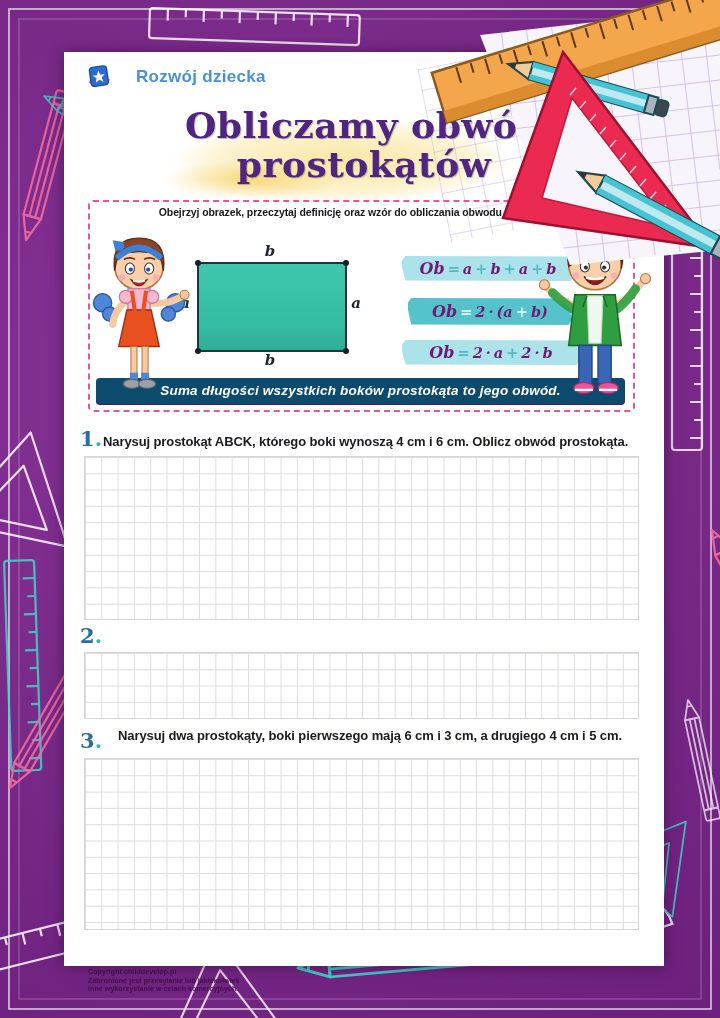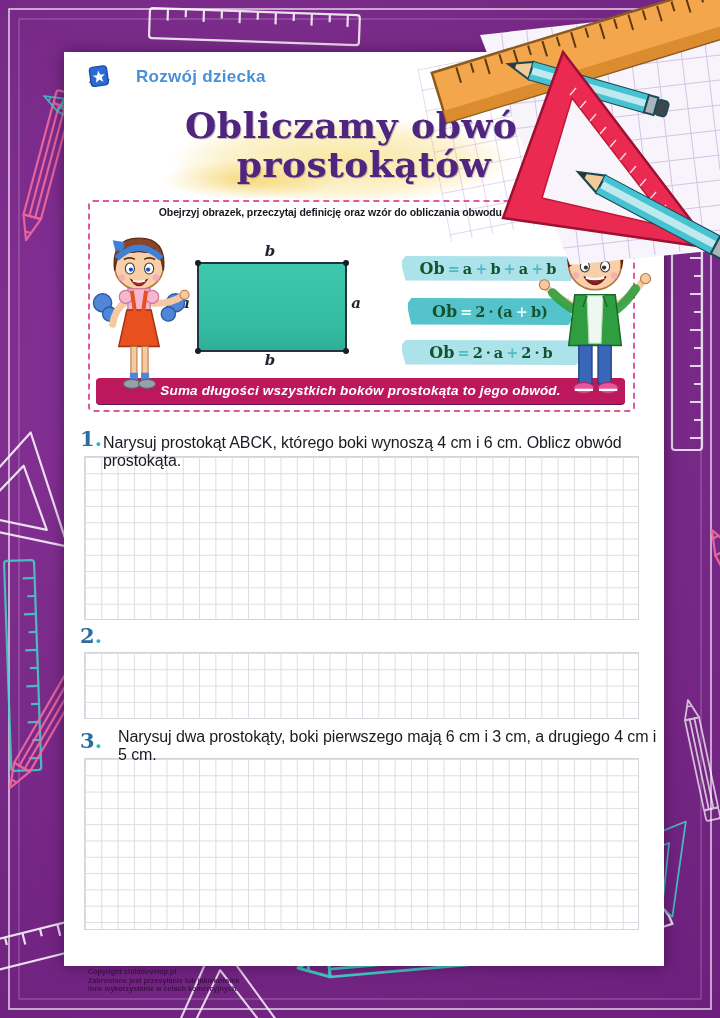--- a/index.html
+++ b/index.html
@@ -45,38 +45,38 @@
     border:2.5px solid #23343c;}
   .corner-dot{position:absolute;width:6px;height:6px;border-radius:50%;background:#132028;}
   .diag-label{position:absolute;z-index:3;font-family:"DejaVu Serif", serif;font-style:italic;
     font-weight:bold;font-size:15px;color:#1c2430;width:14px;text-align:center;}
 
   
   .bar{position:absolute;z-index:3;display:flex;align-items:center;justify-content:center;gap:3px;
     background:#ace2ea;border-radius:3px;
     clip-path:polygon(0% 18%, 2% 0%, 98% 2%, 100% 28%, 99% 55%, 100% 78%, 98% 100%, 2% 98%, 1% 72%, 0% 45%);}
   .bar.dark{background:#54c3cc;}
-  .tk{font-family:"DejaVu Serif", serif;font-weight:bold;font-size:14.5px;color:#14532d;}
+  .tk{font-family:"DejaVu Serif", serif;font-style:italic;font-weight:bold;font-size:14.5px;color:#701a75;}
   .tk:first-child{font-size:16px;}
   .tk.o{color:#4fb9c6;font-style:normal;}
   .bar.dark .tk.o{color:#e4fbfc;}
 
   
   .banner{position:absolute;left:32px;top:326px;width:529px;height:26px;z-index:4;
-    background:#be185d;border-radius:4px;box-shadow:0 1px 0 #5a1562;
+    background:#0c4a6e;border-radius:4px;box-shadow:0 1px 0 #5a1562;
     color:#ffffff;font-size:13.5px;font-weight:bold;font-style:italic;
     text-align:center;line-height:26px;letter-spacing:.2px;}
 
   .kid{position:absolute;z-index:6;}
 
   
   .ex-num{position:absolute;z-index:2;font-family:"DejaVu Serif", serif;font-weight:bold;
     font-size:21px;color:#2a6d9e;line-height:22px;}
   .ex-num .dot{color:#2db3be;}
-  .ex-text{position:absolute;z-index:2;width:545px;font-size:16px;font-weight:normal;
+  .ex-text{position:absolute;z-index:2;width:545px;font-size:13px;font-weight:bold;
     color:#1a1a22;letter-spacing:-.1px;}
   .grid{position:absolute;left:20px;width:553px;z-index:1;background:#ffffff;
     border:1px solid #d4d4dc;
     background-image:linear-gradient(to right,#dcdce2 1px,transparent 1px),
                      linear-gradient(to bottom,#dcdce2 1px,transparent 1px);
     background-size:16.3px 16.3px;}
 
   
   #corner-deco{position:absolute;left:420px;top:0;width:300px;height:285px;z-index:5;}
 

